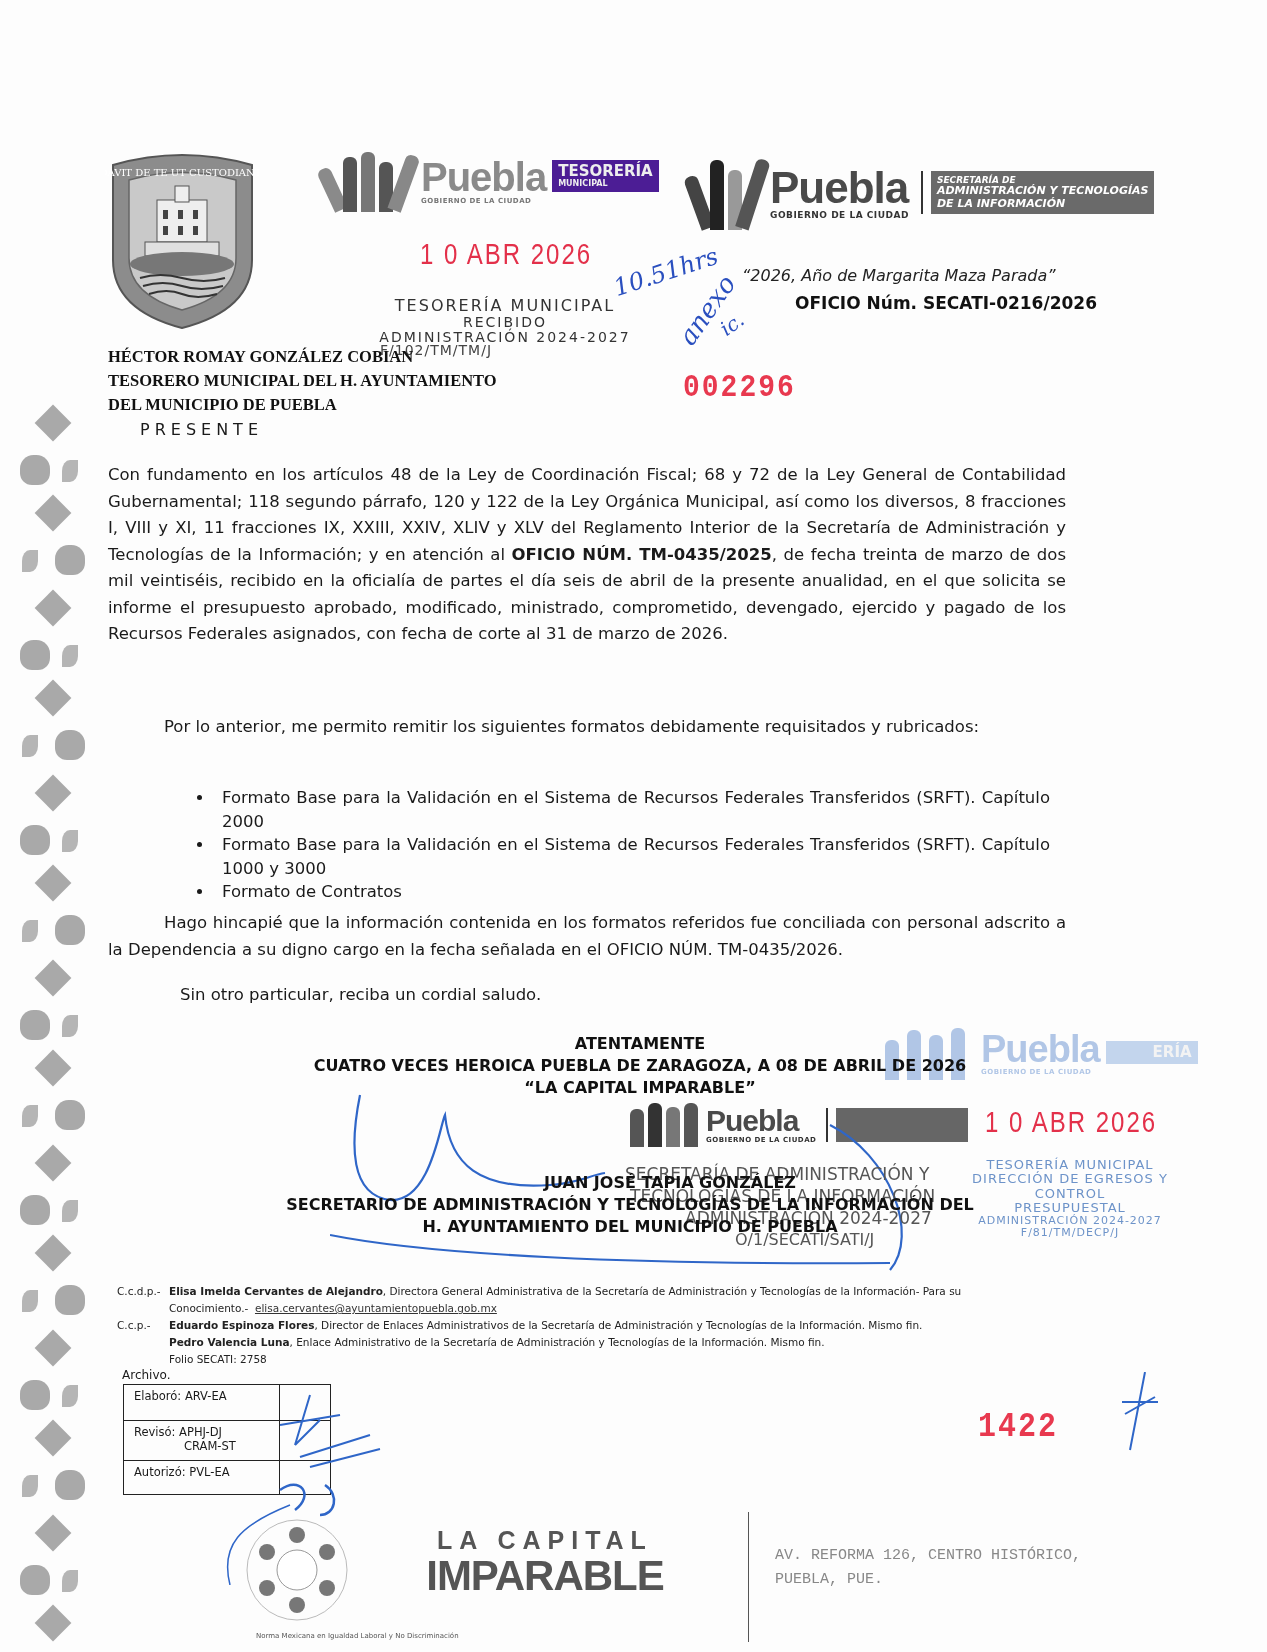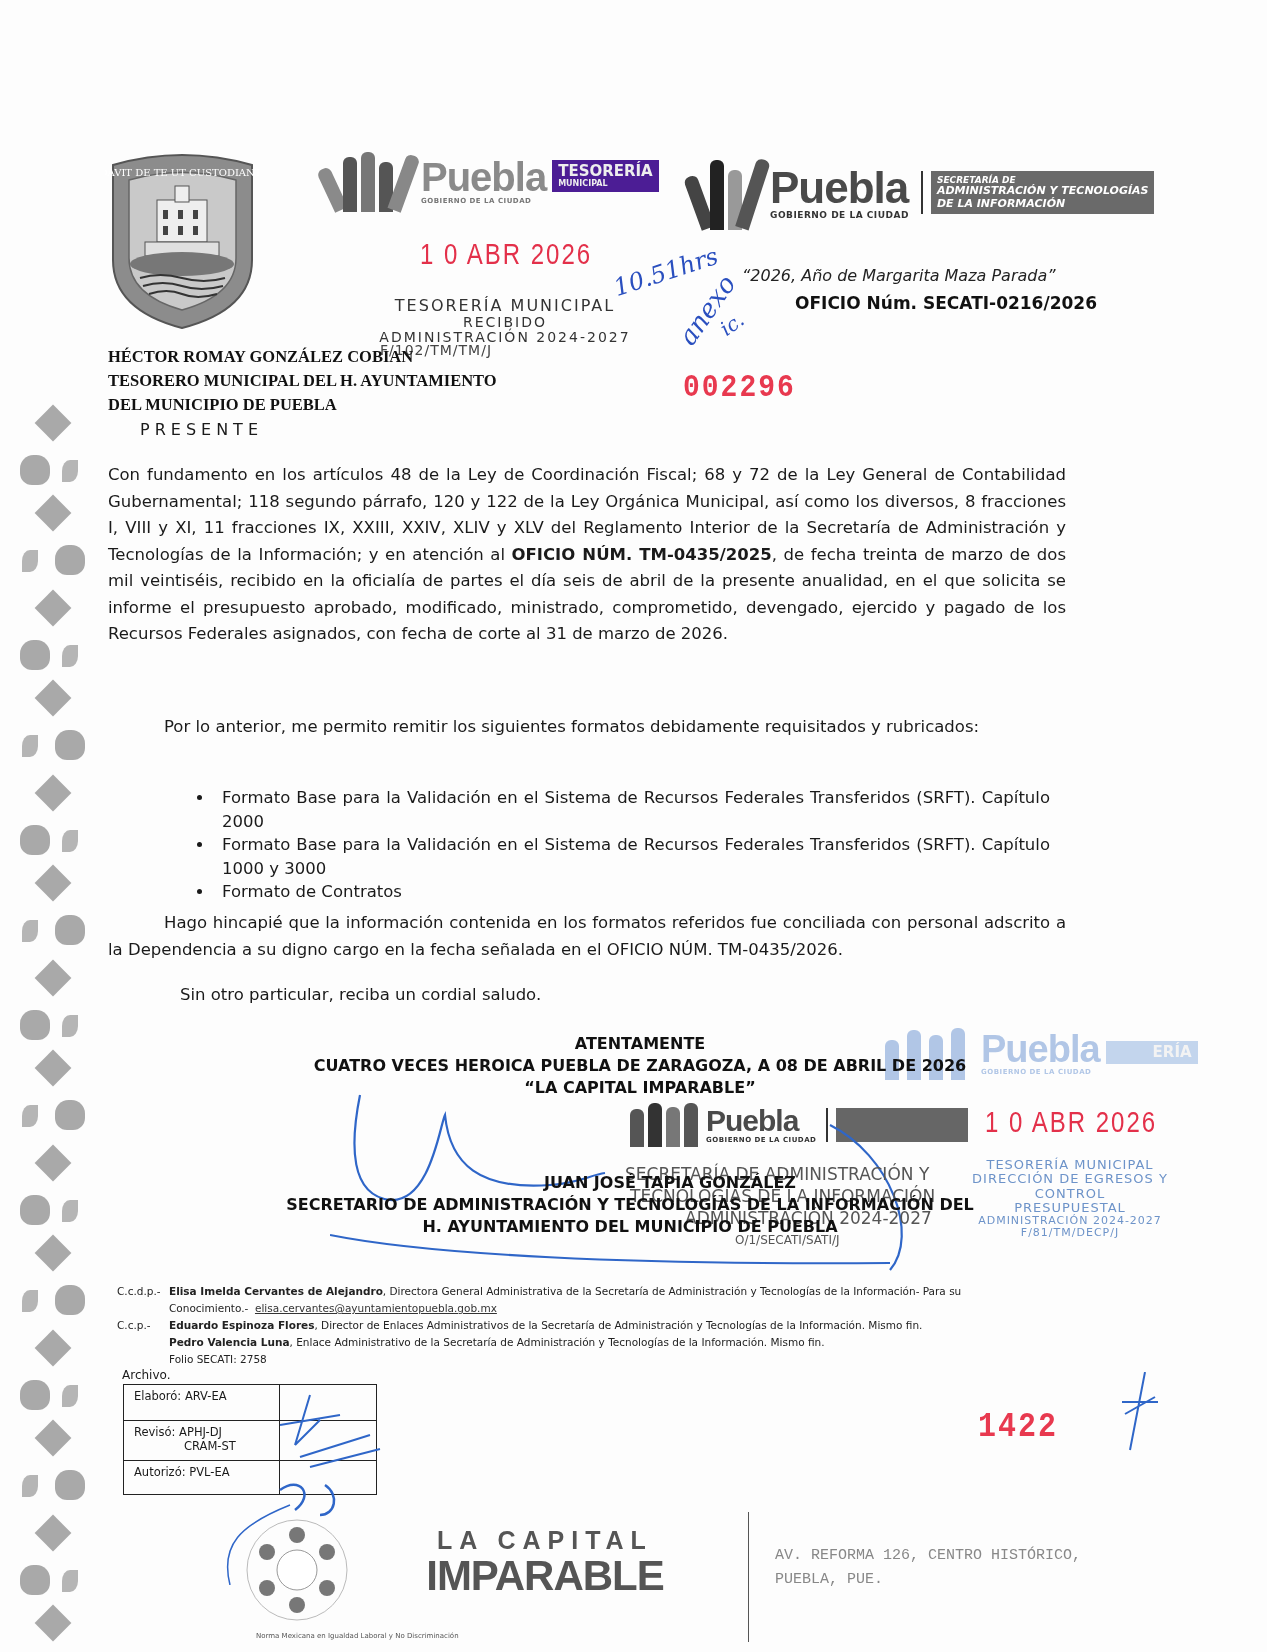--- a/index.html
+++ b/index.html
@@ -249,39 +249,39 @@
 <svg class="abs" style="left:330px;top:1085px;" width="620" height="190">
   <path d="M30 10 C20 60 20 110 60 115 C100 118 110 40 115 30 C120 80 150 105 220 100 C250 98 260 90 275 88" stroke="#2f66c8" stroke-width="2.2" fill="none"></path>
   <path d="M500 40 C560 70 590 150 560 185" stroke="#2f66c8" stroke-width="2.2" fill="none"></path>
   <path d="M0 150 C100 170 300 180 560 178" stroke="#2f66c8" stroke-width="2.2" fill="none"></path>
 </svg>
 
 <div class="abs gray-stamp" style="left:625px;top:1163px;color:#555;font-size:17px;letter-spacing:0;text-align:left;line-height:22px;">
   <div style="padding-left:0">SECRETARÍA DE ADMINISTRACIÓN Y</div>
   <div style="padding-left:5px">TECNOLOGÍAS DE LA INFORMACIÓN</div>
   <div style="padding-left:60px">ADMINISTRACIÓN 2024-2027</div>
-  <div style="padding-left:110px;font-size:12px">O/1/SECATI/SATI/J</div>
+  <div style="padding-left:110px;font-size:16px">O/1/SECATI/SATI/J</div>
 </div>
 
 <div class="abs closing" style="left:240px;top:1172px;width:780px;">
   <div style="padding-left:80px">JUAN JOSÉ TAPIA GONZÁLEZ</div>
   <div>SECRETARIO DE ADMINISTRACIÓN Y TECNOLOGÍAS DE LA INFORMACIÓN DEL</div>
   <div>H. AYUNTAMIENTO DEL MUNICIPIO DE PUEBLA</div>
 </div>
 
 <div class="abs cc" style="left:117px;top:1283px;width:1060px;">
   <div><span style="display:inline-block;width:52px">C.c.d.p.-</span><b>Elisa Imelda Cervantes de Alejandro</b><span>, Directora General Administrativa de la Secretaría de Administración y Tecnologías de la Información- Para su</span></div>
   <div style="padding-left:52px"><span>Conocimiento.-</span>&nbsp;&nbsp;<a>elisa.cervantes@ayuntamientopuebla.gob.mx</a></div>
   <div><span style="display:inline-block;width:52px">C.c.p.-</span><b>Eduardo Espinoza Flores</b><span>, Director de Enlaces Administrativos de la Secretaría de Administración y Tecnologías de la Información. Mismo fin.</span></div>
   <div style="padding-left:52px"><b>Pedro Valencia Luna</b><span>, Enlace Administrativo de la Secretaría de Administración y Tecnologías de la Información. Mismo fin.</span></div>
   <div style="padding-left:52px">Folio SECATI: 2758</div>
 </div>
 
 <div class="abs" style="left:122px;top:1368px;font-size:12px;">Archivo.</div>
-<table class="abs archivo" style="left:123px;top:1384px;width:254px;border-radius:10px;">
+<table class="abs archivo" style="left:123px;top:1384px;width:208px;border-radius:10px;">
   <tbody>
       <tr style="height:36px">
         <td style="width:135px">Elaboró: ARV-EA</td>
         <td></td>
       </tr>
   <tr style="height:40px">
         <td>
           <div>Revisó: APHJ-DJ</div>
           <div style="padding-left:50px">CRAM-ST</div>
         </td>

